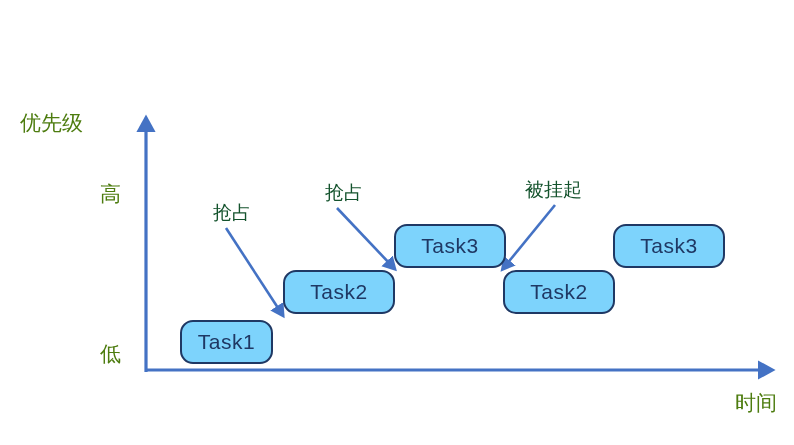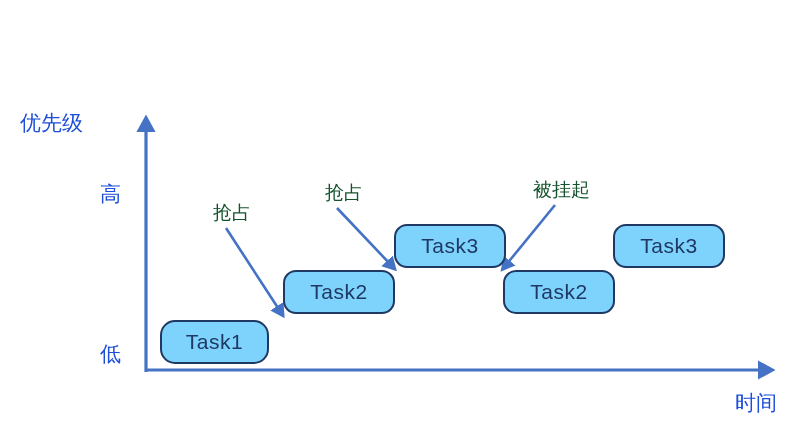--- a/index.html
+++ b/index.html
@@ -27,41 +27,41 @@
     top: 8px;
     font-size: 37px;
     font-weight: bold;
     color: #1f3864;
     letter-spacing: 1px;
     line-height: 1.25;
     white-space: nowrap;
   }
   .cn-label {
     position: absolute;
-    color: #1d4ed8;
+    color: #4d7c0f;
     font-size: 21px;
     font-weight: normal;
     white-space: nowrap;
     line-height: 1;
   }
   #y-axis-title { left: 20px; top: 112px; }
   #x-axis-title { left: 735px; top: 392px; }
   #tick-high   { left: 100px; top: 183px; }
   #tick-low    { left: 100px; top: 343px; }
 
   .annot {
     position: absolute;
     color: #14532d;
     font-size: 19px;
     white-space: nowrap;
     line-height: 1;
   }
   #annot-preempt-1 { left: 213px; top: 203px; }
   #annot-preempt-2 { left: 325px; top: 183px; }
-  #annot-suspend   { left: 525px; top: 180px; margin-left: 8px; }
+  #annot-suspend   { left: 525px; top: 180px; }
 
   #svg-layer {
     position: absolute;
     left: 0; top: 0;
     width: 794px;
     height: 445px;
   }
 
   .task-box {
     position: absolute;
@@ -70,21 +70,21 @@
     border: 2.5px solid #1f3864;
     border-radius: 13px;
     display: flex;
     align-items: center;
     justify-content: center;
     color: #1f3864;
     font-size: 21px;
     font-family: "Liberation Sans", sans-serif;
     letter-spacing: 0.5px;
   }
-  #task-box-1 { left: 160px; top: 320px; width: 109px; height: 44px; z-index: 6; border-radius: 15px; }
+  #task-box-1 { left: 180px; top: 320px; width: 93px; height: 44px; z-index: 6; }
   #task-box-2 { left: 283px; top: 270px; width: 112px; height: 44px; z-index: 5; }
   #task-box-3 { left: 394px; top: 224px; width: 112px; height: 44px; z-index: 4; }
   #task-box-4 { left: 503px; top: 270px; width: 112px; height: 44px; z-index: 3; }
   #task-box-5 { left: 613px; top: 224px; width: 112px; height: 44px; z-index: 2; }
 </style>
 </head>
 <body>
 
 <div id="slide">
 

